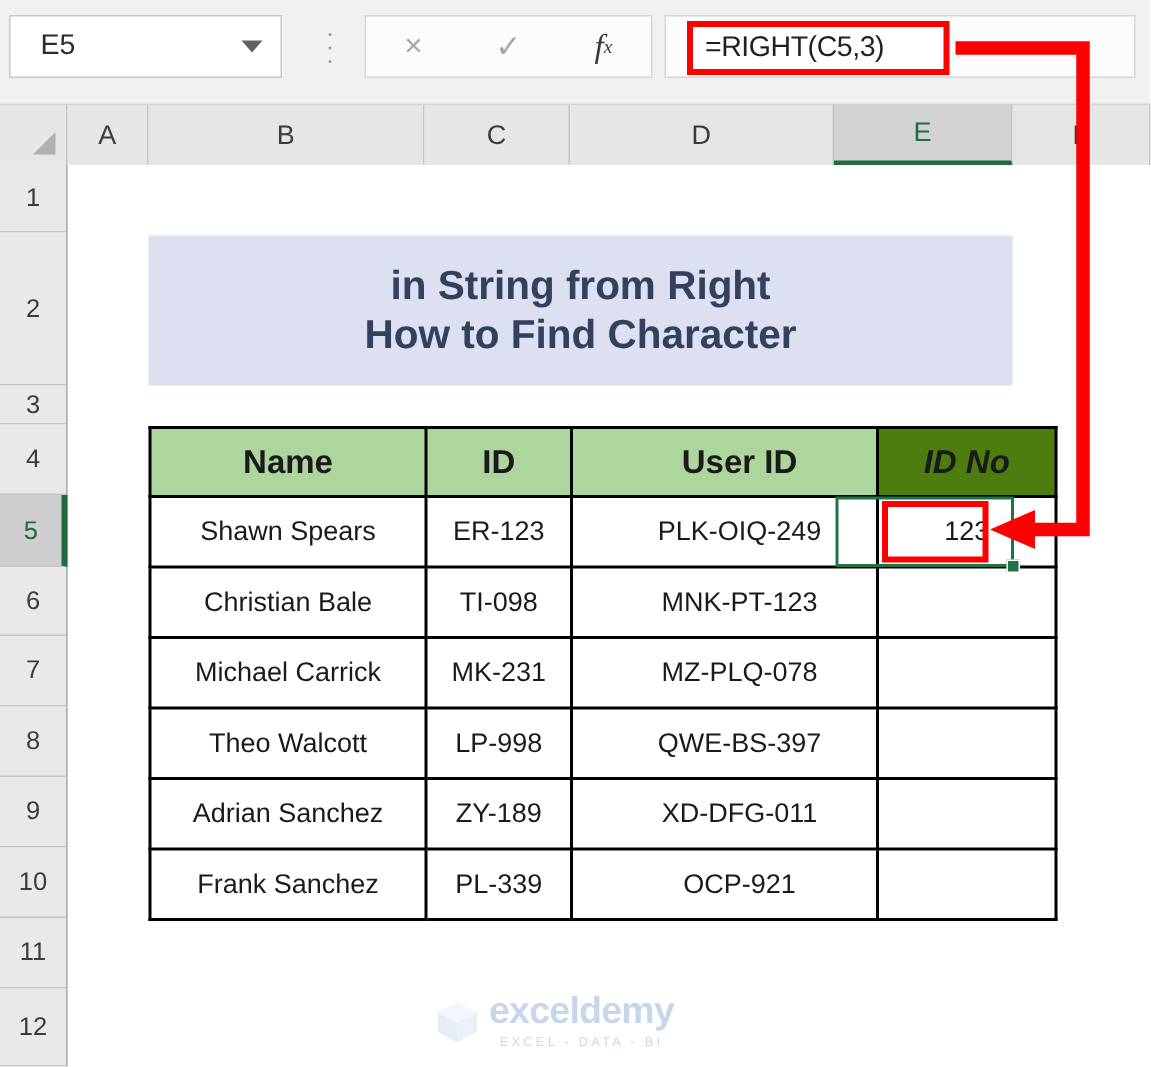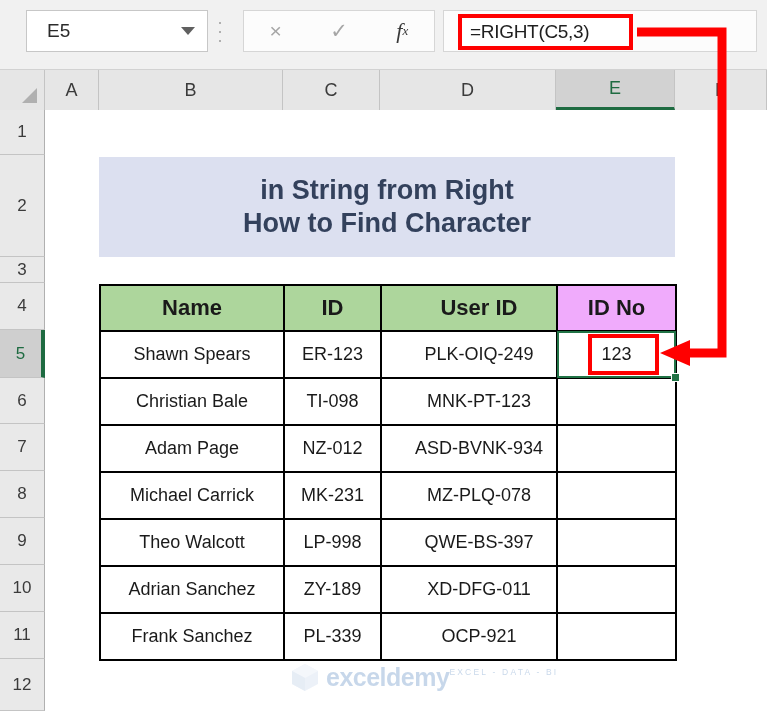--- a/index.html
+++ b/index.html
@@ -17,21 +17,21 @@
   #formula-strip {
     position: absolute;
     left: 0; top: 0;
     width: 767px; height: 70px;
     background: #f1f1f1;
     border-bottom: 1px solid #d2d2d2;
   }
 
   #name-box {
     position: absolute;
-    left: 26px; top: 10px;
+    left: 6px; top: 10px;
     width: 182px; height: 42px;
     background: #ffffff;
     border: 1px solid #c7c7c7;
     display: flex;
     align-items: center;
     padding: 0 8px;
   }
   #name-box-value {
     flex: 1;
     font-size: 19px;
@@ -201,25 +201,26 @@
     background: #ffffff;
   }
   #data-table tr.header-row td {
     background: #add69c;
     font-weight: bold;
     font-size: 22px;
     height: 46px;
     margin-left: 40px;
   }
   #data-table tr.header-row td.col-e {
-    background: #f0abfc;
+    background: #4d7c0f;
+    font-style: italic;
   }
   .col-b { width: 184px; }
   .col-c { width: 97px; }
-  .col-d { width: 176px; padding-left: 20px; }
+  .col-d { width: 204px; padding-left: 20px; }
   .col-e { width: 119px; }
 
   
   #cell-selection {
     position: absolute;
     left: 557px; top: 331px;
     width: 119px; height: 47px;
     border: 2px solid #217346;
     pointer-events: none;
   }
@@ -253,21 +254,21 @@
     left: 290px; top: 662px;
     display: flex;
     align-items: center;
     opacity: 0.30;
   }
   #wm-cube {
     width: 30px; height: 30px;
     position: relative;
     margin-right: 6px;
   }
-  #wm-text-wrap { display: flex; flex-direction: row; }
+  #wm-text-wrap { display: flex; flex-direction: column; }
   #wm-name {
     font-size: 25px;
     font-weight: bold;
     color: #4a7ebb;
     letter-spacing: -0.5px;
     line-height: 1;
   }
   #wm-tag {
     font-size: 8.5px;
     color: #4a7ebb;
@@ -351,26 +352,20 @@
         <td class="col-d">PLK-OIQ-249</td>
         <td class="col-e">123</td>
       </tr>
       <tr>
         <td class="col-b">Christian Bale</td>
         <td class="col-c">TI-098</td>
         <td class="col-d">MNK-PT-123</td>
         <td class="col-e"></td>
       </tr>
       <tr>
-        <td class="col-b">Adam Page</td>
-        <td class="col-c">NZ-012</td>
-        <td class="col-d">ASD-BVNK-934</td>
-        <td class="col-e"></td>
-      </tr>
-      <tr>
         <td class="col-b">Michael Carrick</td>
         <td class="col-c">MK-231</td>
         <td class="col-d">MZ-PLQ-078</td>
         <td class="col-e"></td>
       </tr>
       <tr>
         <td class="col-b">Theo Walcott</td>
         <td class="col-c">LP-998</td>
         <td class="col-d">QWE-BS-397</td>
         <td class="col-e"></td>

